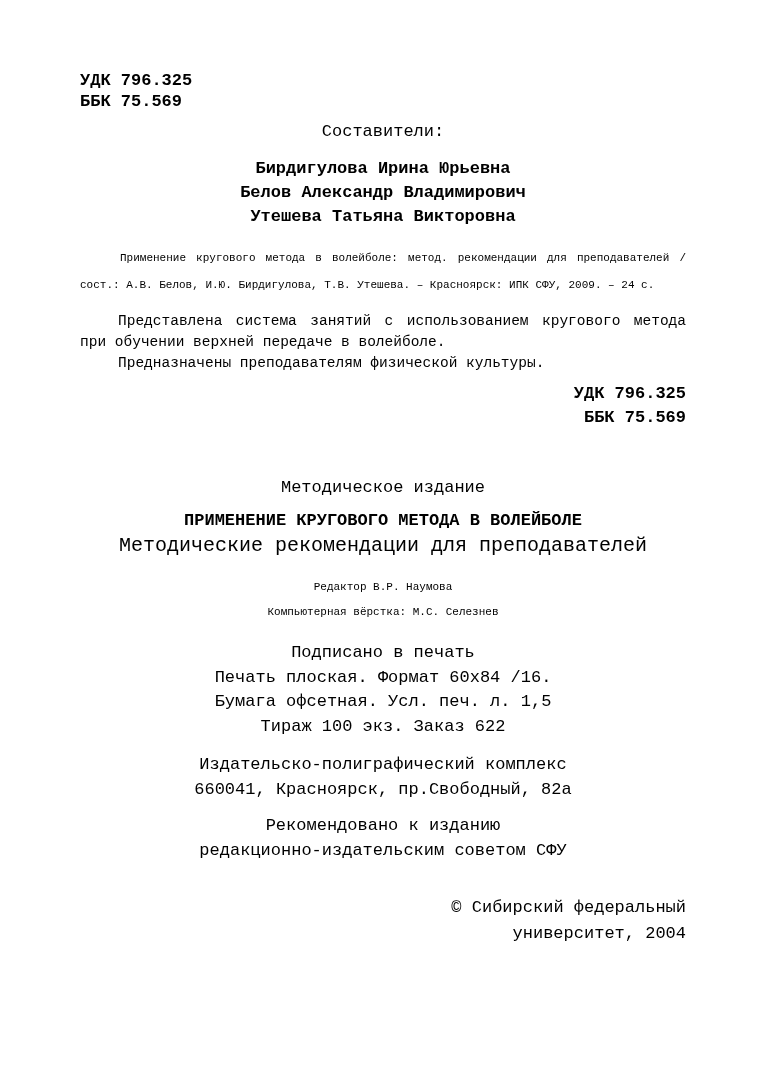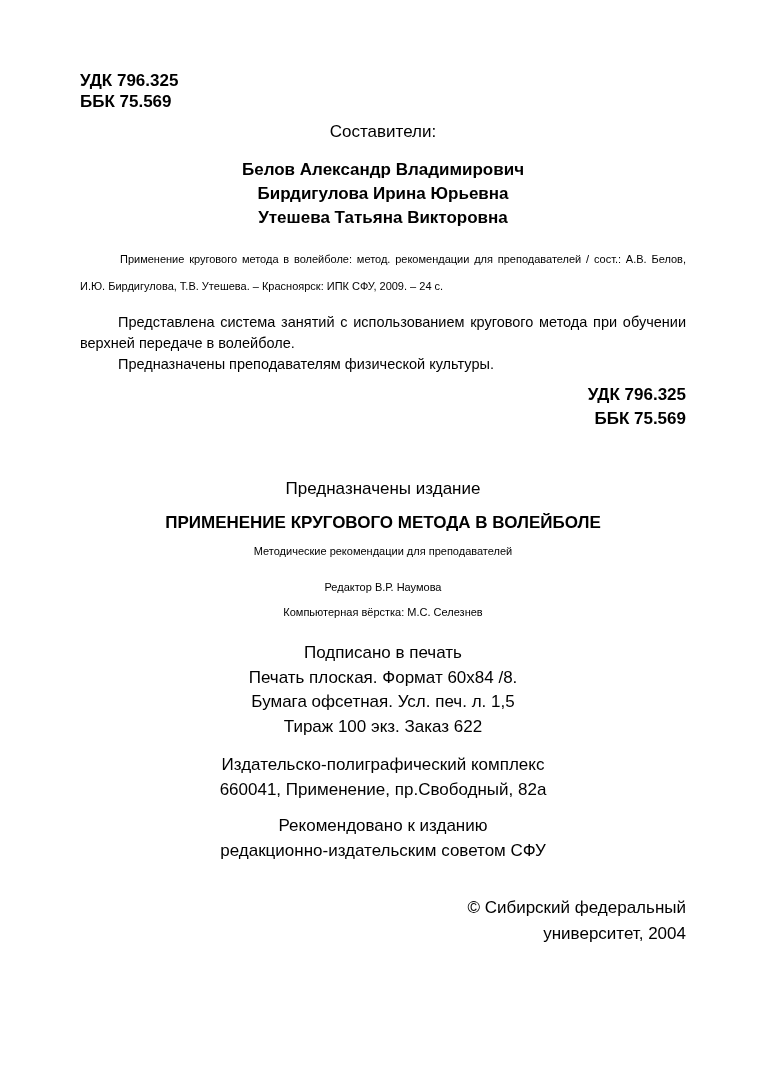--- a/index.html
+++ b/index.html
@@ -5,21 +5,21 @@
   html, body {
     margin: 0;
     padding: 0;
     background: #ffffff;
   }
   .page {
     position: relative;
     width: 764px;
     height: 1080px;
     background: #ffffff;
-    font-family: Liberation Sans, sans-serif;
+    font-family: Liberation Mono, monospace;
     color: #000000;
     overflow: hidden;
   }
   .content {
     position: absolute;
     left: 80px;
     right: 78px;
     top: 70px;
   }
   .udk-block {
@@ -65,22 +65,22 @@
   .edition-type {
     margin-top: 48px;
     font-size: 17px;
   }
   .main-title {
     margin-top: 14px;
     font-weight: bold;
     font-size: 17px;
   }
   .subtitle {
-    margin-top: 12px;
-    font-size: 11px;
+    margin-top: 4px;
+    font-size: 20px;
   }
   .staff {
     margin-top: 18px;
     font-size: 11px;
     line-height: 25px;
   }
   .print-info {
     margin-top: 16px;
     font-size: 17px;
     line-height: 24.5px;
@@ -109,57 +109,57 @@
   <div class="content">
 
     <div class="udk-block">
       <span class="line">УДК 796.325</span>
       <span class="line">ББК 75.569</span>
     </div>
 
     <div class="compilers-label centered">Составители:</div>
 
     <div class="compilers centered">
+      <span class="line">Бирдигулова Ирина Юрьевна</span>
       <span class="line">Белов Александр Владимирович</span>
-      <span class="line">Бирдигулова Ирина Юрьевна</span>
       <span class="line">Утешева Татьяна Викторовна</span>
     </div>
 
     <p class="biblio">Применение кругового метода в волейболе: метод. рекомендации для преподавателей / сост.: А.В. Белов, И.Ю. Бирдигулова, Т.В. Утешева. – Красноярск: ИПК СФУ, 2009. – 24 с.</p>
 
     <div class="abstract">
       <p>Представлена система занятий с использованием кругового метода при обучении верхней передаче в волейболе.</p>
       <p>Предназначены преподавателям физической культуры.</p>
     </div>
 
     <div class="udk-right right">
       <span class="line">УДК 796.325</span>
       <span class="line">ББК 75.569</span>
     </div>
 
-    <div class="edition-type centered">Предназначены издание</div>
+    <div class="edition-type centered">Методическое издание</div>
 
     <div class="main-title centered">ПРИМЕНЕНИЕ КРУГОВОГО МЕТОДА В ВОЛЕЙБОЛЕ</div>
     <div class="subtitle centered">Методические рекомендации для преподавателей</div>
 
     <div class="staff centered">
       <span class="line">Редактор В.Р. Наумова</span>
       <span class="line">Компьютерная вёрстка: М.С. Селезнев</span>
     </div>
 
     <div class="print-info centered">
       <span class="line">Подписано в печать</span>
-      <span class="line">Печать плоская. Формат 60х84  /8.</span>
+      <span class="line">Печать плоская. Формат 60х84  /16.</span>
       <span class="line">Бумага офсетная. Усл. печ. л. 1,5</span>
       <span class="line">Тираж 100 экз. Заказ 622</span>
     </div>
 
     <div class="publisher centered">
       <span class="line">Издательско-полиграфический комплекс</span>
-      <span class="line">660041, Применение, пр.Свободный, 82а</span>
+      <span class="line">660041, Красноярск, пр.Свободный, 82а</span>
     </div>
 
     <div class="recommendation centered">
       <span class="line">Рекомендовано к изданию</span>
       <span class="line">редакционно-издательским советом СФУ</span>
     </div>
 
     <div class="copyright right">
       <span class="line">© Сибирский федеральный</span>
       <span class="line">университет, 2004</span>

